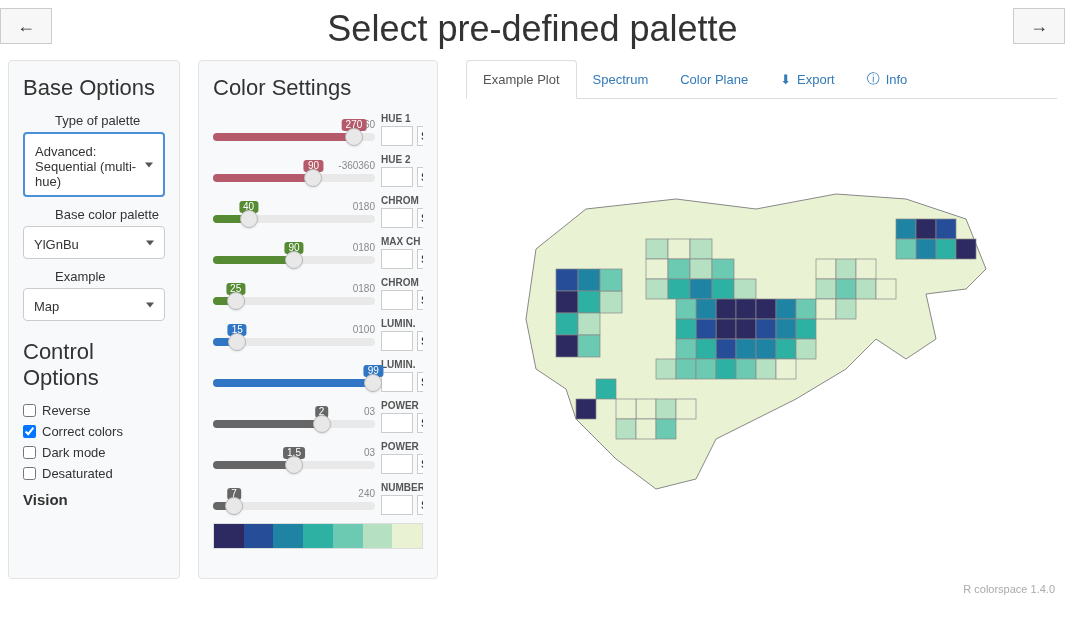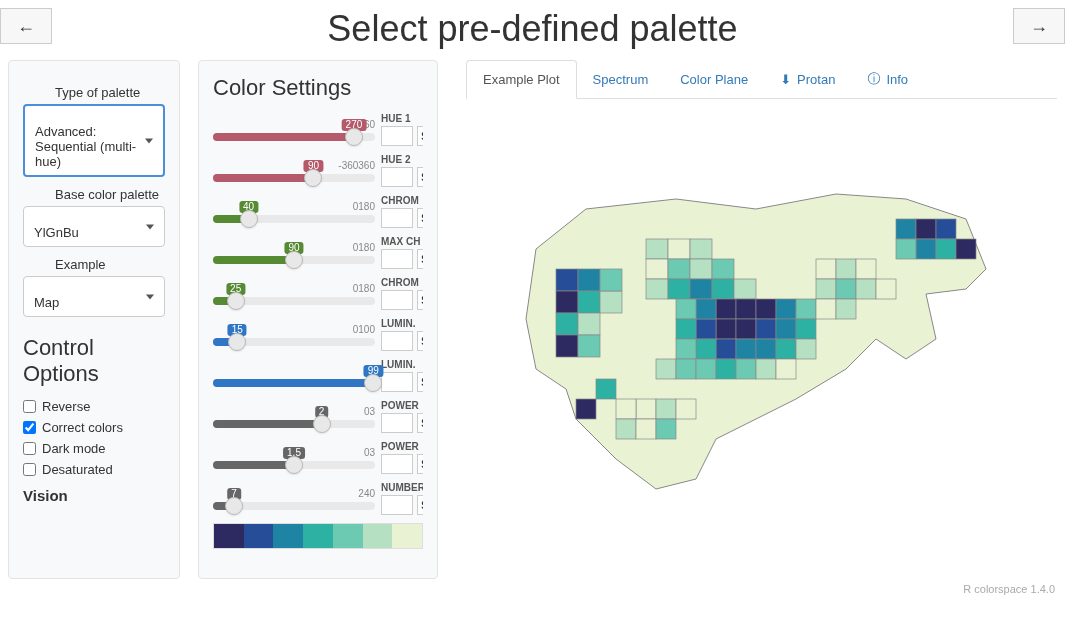--- a/index.html
+++ b/index.html
@@ -61,21 +61,21 @@
   font-size: 13px;
   margin-bottom: 4px;
   margin-top: 10px;
   margin-left: 32px;
 }
 .select-box {
   width: 100%;
   border: 1px solid #ccc;
   border-radius: 4px;
   background: #fff;
-  padding: 18px 22px 6px 10px;
+  padding: 10px 22px 6px 10px;
   font-size: 13px;
   position: relative;
   cursor: pointer;
 }
 .select-box.focused {
   border: 2px solid #4a8fd8;
 }
 .select-box .caret {
   position: absolute;
   right: 10px;
@@ -159,20 +159,21 @@
 
 <div class="topbar">
   <div class="arrow-btn">←</div>
   <div class="title">Select pre-defined palette</div>
   <div class="arrow-btn arrow-right">→</div>
 </div>
 
 <div class="main">
 
   <div class="panel panel-left">
+    <h2 class="panel-title">Base Options</h2>
     <label class="form-label">Type of palette</label>
     <div class="select-box focused">
       <span>Advanced: Sequential (multi-hue)</span>
       <span class="caret"></span>
     </div>
     <label class="form-label">Base color palette</label>
     <div class="select-box">
       <span>YlGnBu</span>
       <span class="caret"></span>
     </div>
@@ -423,21 +424,21 @@
           <span>Example Plot</span>
         </div>
         <div class="tab">
           <span>Spectrum</span>
         </div>
         <div class="tab">
           <span>Color Plane</span>
         </div>
         <div class="tab">
           <span>⬇</span>
-          <span>Protan</span>
+          <span>Export</span>
         </div>
         <div class="tab">
           <span>ⓘ</span>
           <span>Info</span>
         </div>
       </div>
     <div class="map-area">
       
       <svg viewBox="0 0 500 400" width="520" height="400">
 

